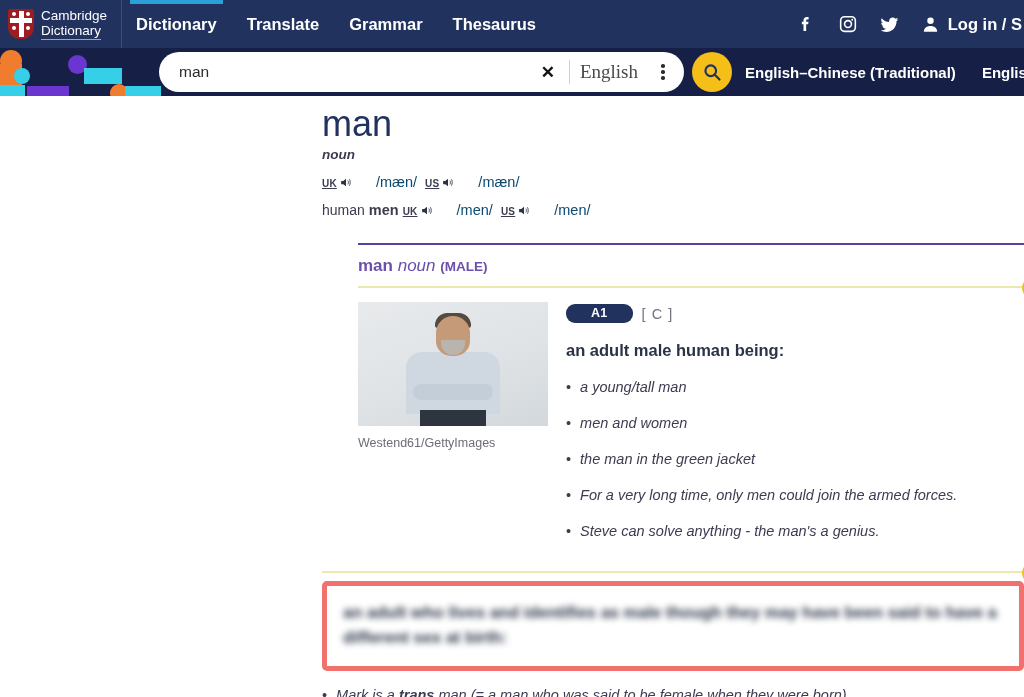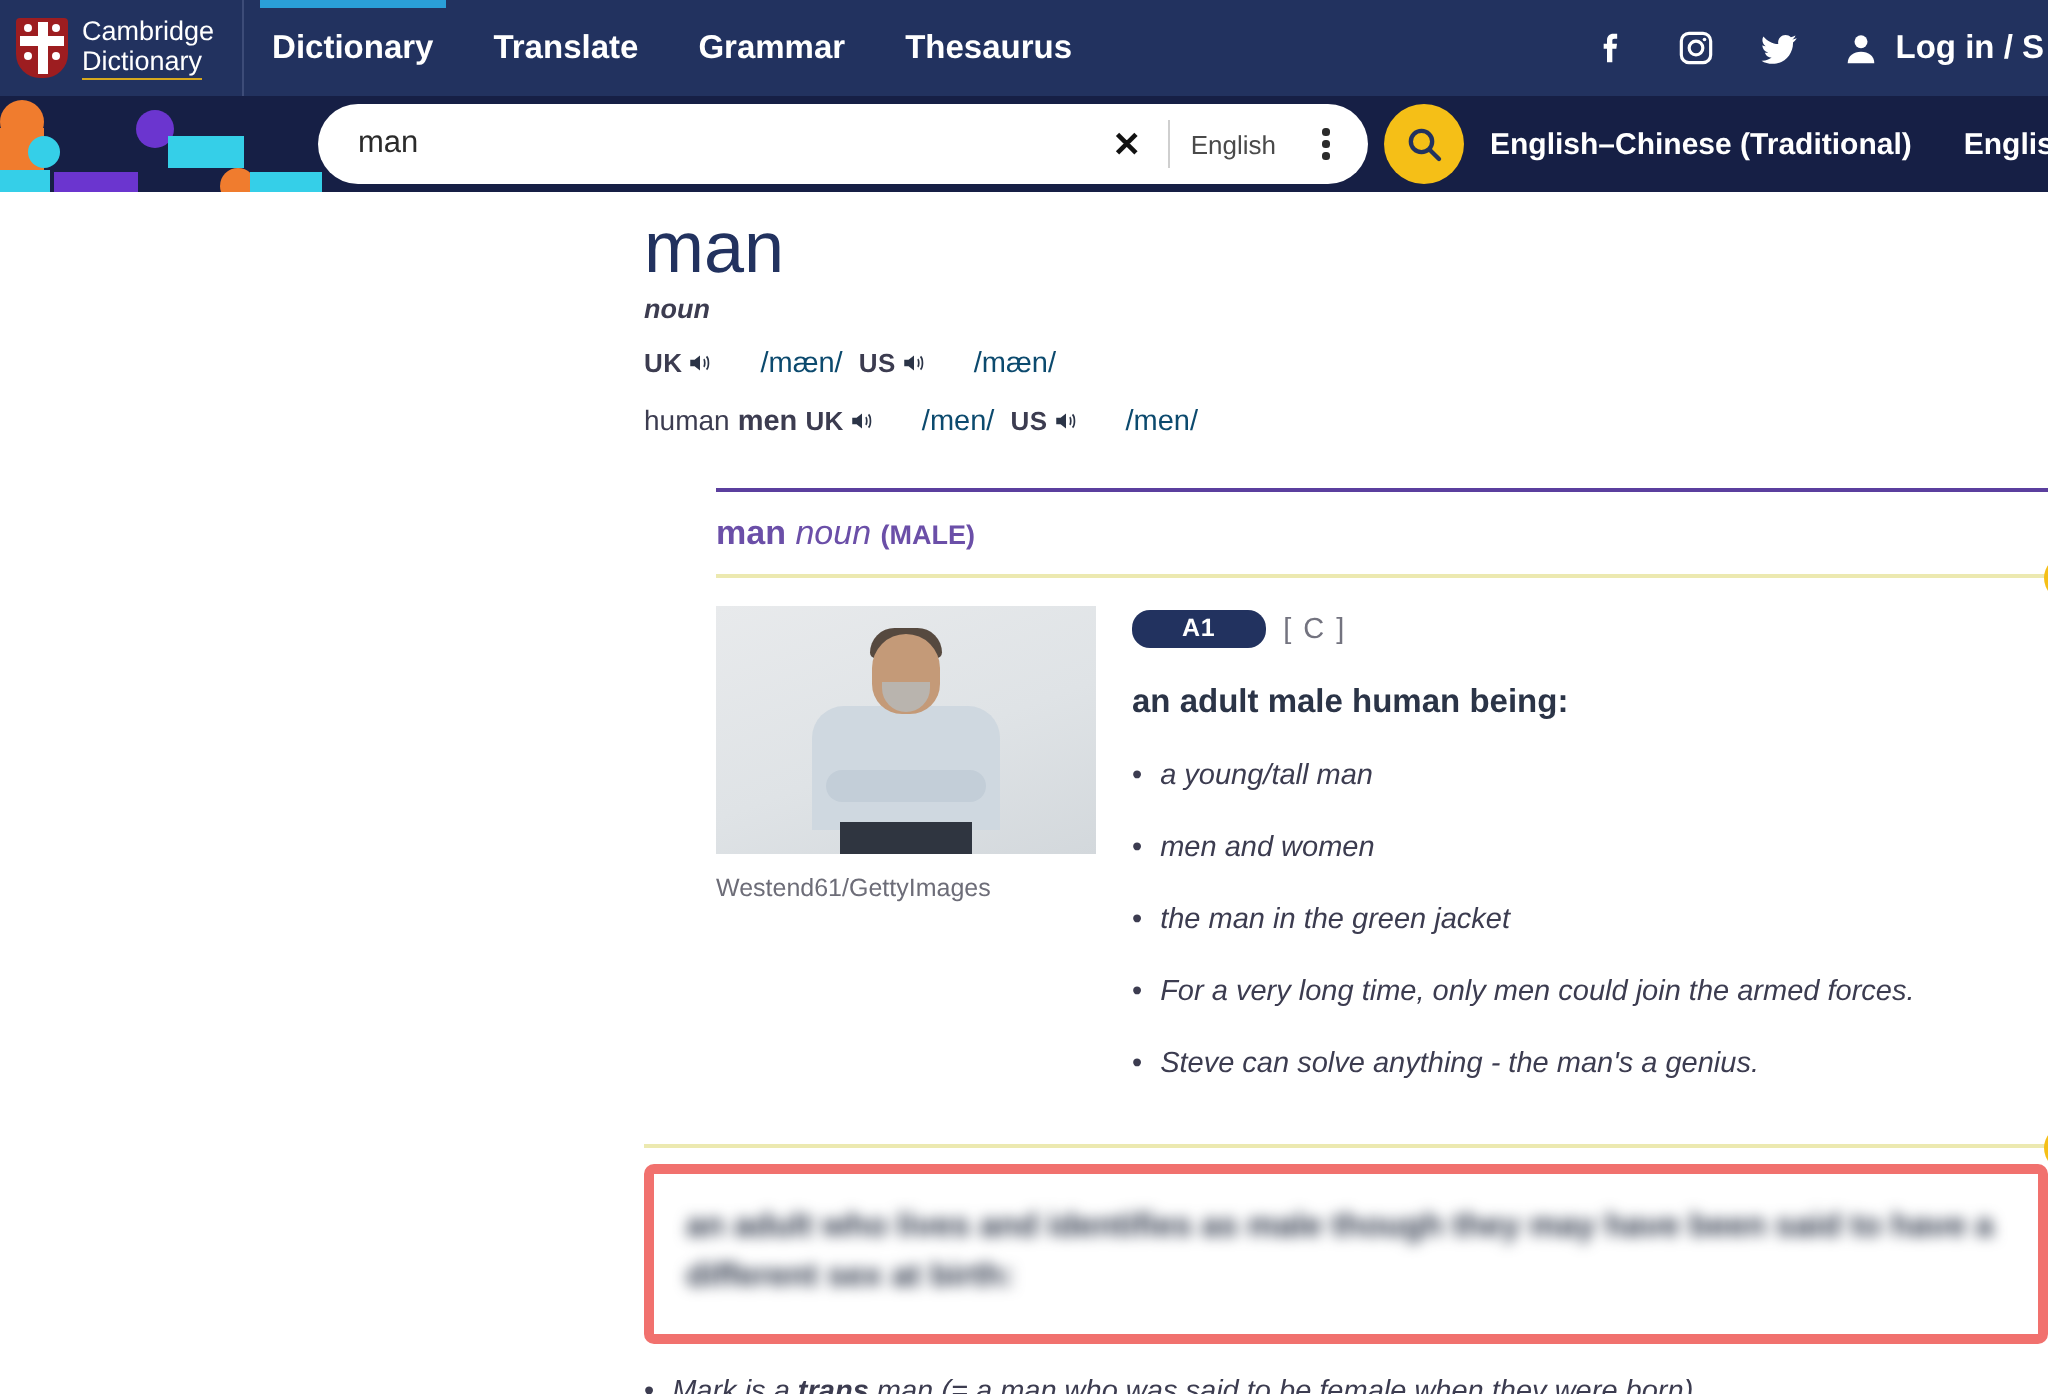--- a/index.html
+++ b/index.html
@@ -164,24 +164,25 @@
     display: flex; align-items: center; justify-content: center;
     color: #111; font-size: 17px; font-weight: bold;
     cursor: pointer;
   }
   .divider-v {
     width: 1px; height: 24px;
     background: #cfcfcf;
     margin: 0 10px 0 8px;
   }
   .lang-sel {
-    font-size: 13px;
+    font-size: 19px;
     color: #4a4a4a;
     cursor: pointer;
     white-space: nowrap;
+    font-family: Liberation Serif, serif;
   }
   .kebab {
     width: 22px; height: 26px;
     display: flex; flex-direction: column;
     align-items: center; justify-content: center;
     gap: 2.5px;
     margin: 0 8px 0 14px;
     cursor: pointer;
   }
   .kebab span {
@@ -238,21 +239,21 @@
     font-weight: bold;
     color: #3c3c50;
     margin-top: 3px;
   }
   .pron {
     margin-top: 7px;
     font-size: 14.5px;
     color: #3c3c50;
     line-height: 26px;
   }
-  .reg { font-weight: bold; font-size: 13px; letter-spacing: .2px; }
+  .reg { font-weight: bold; font-size: 10px; letter-spacing: .2px; text-decoration: underline; }
   .ipa { color: #0c4a6e; margin-left: 16px; }
   .spk {
     display: inline-block;
     vertical-align: -2px;
     margin: 0 3px 0 2px;
     cursor: pointer;
   }
   .plural-lbl { font-size: 14px; }
   .plural-w { font-weight: bold; }
 

